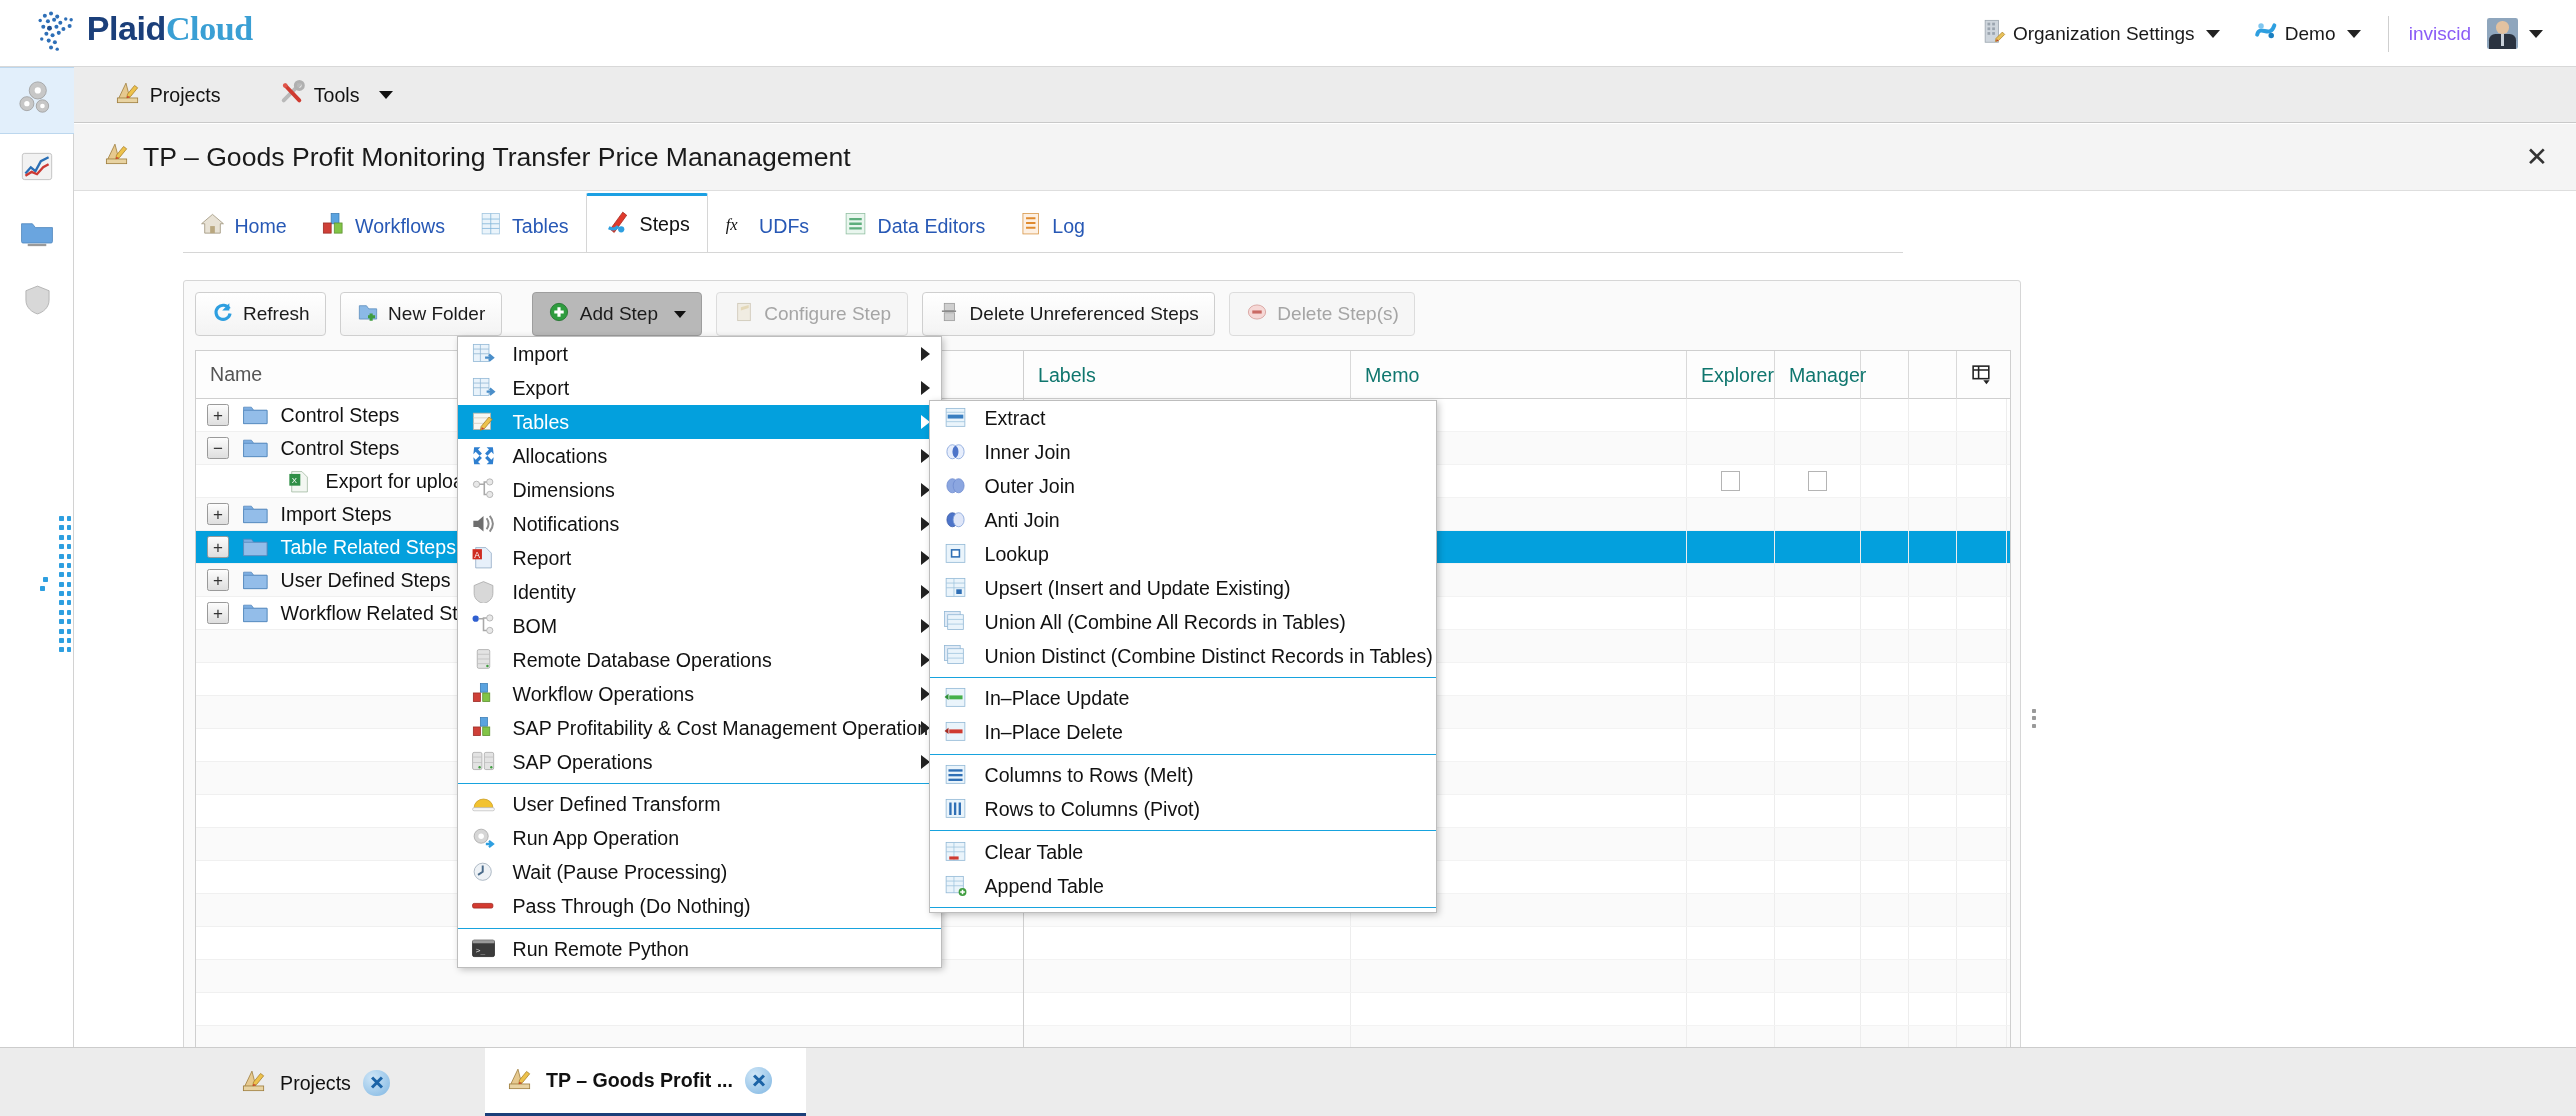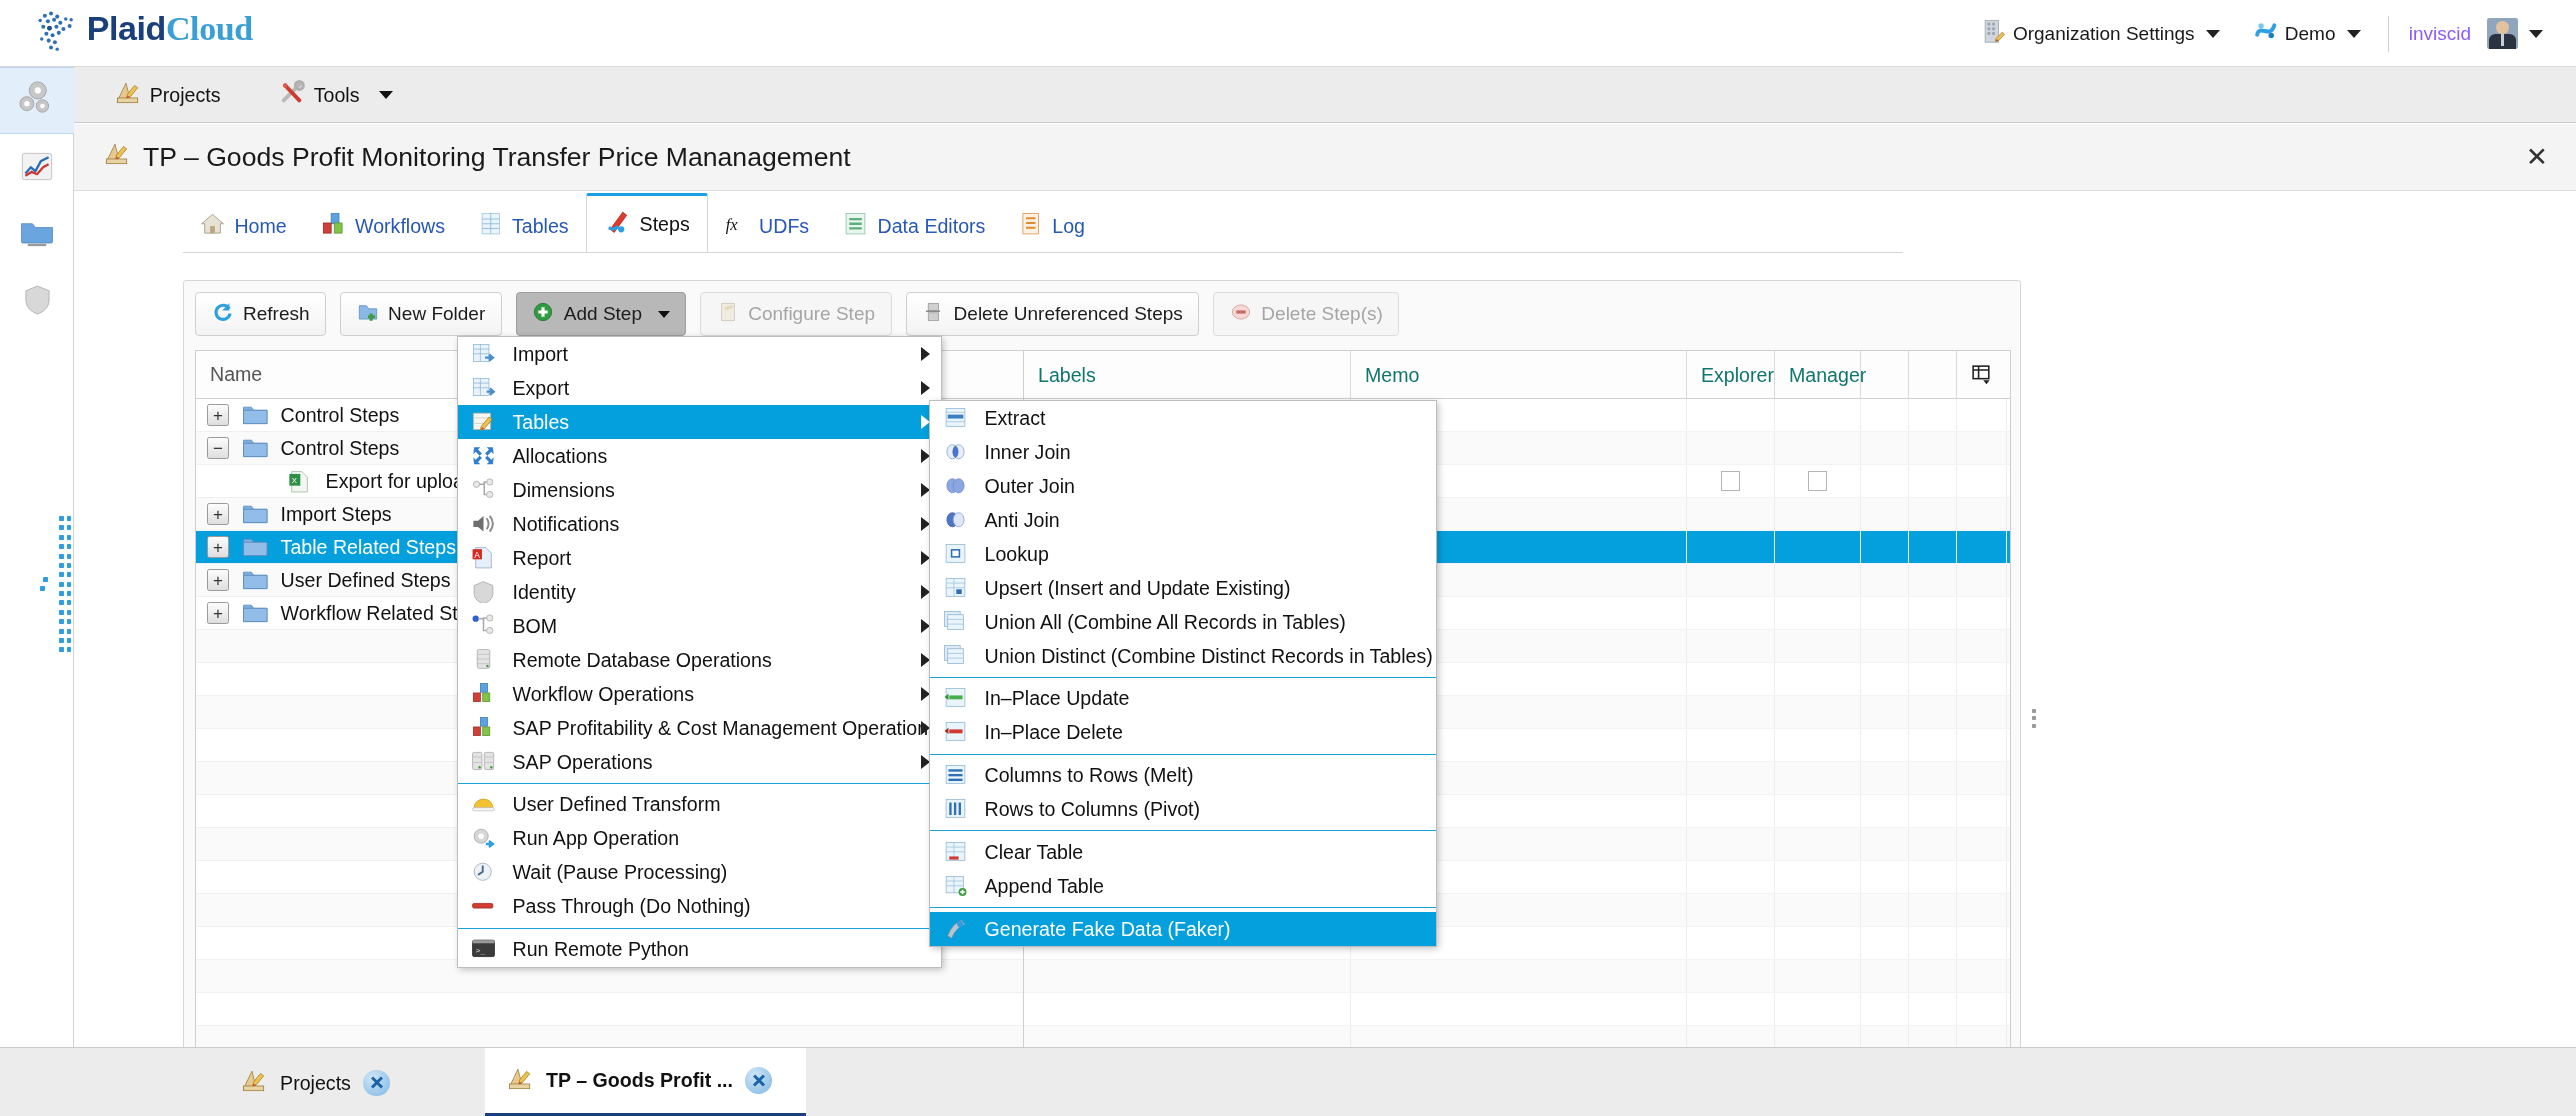--- a/index.html
+++ b/index.html
@@ -58,21 +58,21 @@
   .tab.active { color:#111; background:#fff; border:0.8px solid #d6d6d6; border-top:3.9px solid #1ca0e3; border-bottom:none; height:59px; border-radius:2.3px 2.3px 0 0; }
   .tabs-rule { position:absolute; left:109px; top:128px; width:1720px; height:0.8px; background:#d6d6d6;}
 
   
   .panel { position:absolute; left:109px; top:156px; width:1838px; height:876px; background:#fafafa; border:0.8px solid #d6d6d6; border-radius:3.1px;}
 
   .toolbar { position:absolute; left:11px; top:11px; display:flex; align-items:center; gap:0; }
   .tb-btn { display:flex; align-items:center; gap:9.4px; height:44px; padding:0 15.6px; font-size:19px; color:#1b1b1b;
             background:linear-gradient(#ffffff,#f3f3f3); border:0.8px solid #cfcfcf; border-radius:3.9px; cursor:pointer; white-space:nowrap;}
   .tb-btn.disabled { color:#a5a5a5; background:#f6f6f6; border-color:#dcdcdc; cursor:default;}
-  .tb-btn.pressed { background:#b8b8b8; border-color:#9e9e9e; }
+  .tb-btn.pressed { background:#b8b8b8; border-color:#9e9e9e;margin-left:16px; }
   .tb-gap { width:14px; }
   .tb-caret { width:0;height:0;border-left:6.3px solid transparent;border-right:6.3px solid transparent;border-top:7.8px solid #111; margin-left:6.3px;}
 
   
   .gridwrap { position:absolute; left:11px; top:69px; width:1816px; height:751px; }
   .tree-col { position:absolute; left:0; top:0; width:829px; height:751px; background:#fff; border:0.8px solid #cfcfcf;}
   .hdr { height:48px; background:#fdfdfd; border-bottom:0.8px solid #cfcfcf; display:flex; align-items:center;}
   .hdr-cell { font-size:19.6px; color:#555; padding:0 14px; height:48px; display:flex; align-items:center; border-right:0.8px solid #d9d9d9;}
   .trow { height:33px; display:flex; align-items:center; font-size:19.6px; color:#111; border-bottom:0.8px solid #f0f0f0; padding-left:11px;}
   .trow.alt { background:#fafafa; }
@@ -1054,27 +1054,20 @@
             <rect x="4" y="3" width="22" height="21" fill="#eaf4fb" stroke="#8fb6d4"></rect>
             <g stroke="#9fc4de">
               <path d="M4 9h22M4 15h22M14 3v21"></path>
             </g>
             <circle cx="25" cy="23" r="5" fill="#3f9d3f"></circle>
             <path d="M22 23h6M25 20v6" stroke="#fff" stroke-width="2"></path>
           </svg></span>
         <span>Append Table</span>
       </div>
       <div class="msep"></div>
-      <div class="menu-row sel">
-        <span class="mi-ico"><svg width="25" height="23.5" viewBox="0 0 32 30">
-            <path d="M6 24 q6 -16 18 -20 l4 5 q-12 5 -17 18z" fill="#b8c6d4" stroke="#7d8d9d"></path>
-            <circle cx="22" cy="9" r="4" fill="#2e9fe0"></circle>
-          </svg></span>
-        <span>Generate Fake Data (Faker)</span>
-      </div>
     </div>
 
   <div class="taskbar">
     <div class="task" style="left:219px;width:344px;">
       <span class="ic"><svg width="26.6" height="25" viewBox="0 0 34 32">
             <path d="M3 27 L14 4 L20 27 Z" fill="#e6c98f" stroke="#9c7b3a"></path>
             <rect x="3" y="23" width="26" height="6" fill="#e8d3a2" stroke="#9c7b3a"></rect>
             <path d="M16 18 l9-11 4 3 -9 11 -5 2z" fill="#edc24c" stroke="#a9802c"></path>
             <path d="M15 23 l4-1 -3-2z" fill="#cc3a2e"></path>
           </svg></span>

